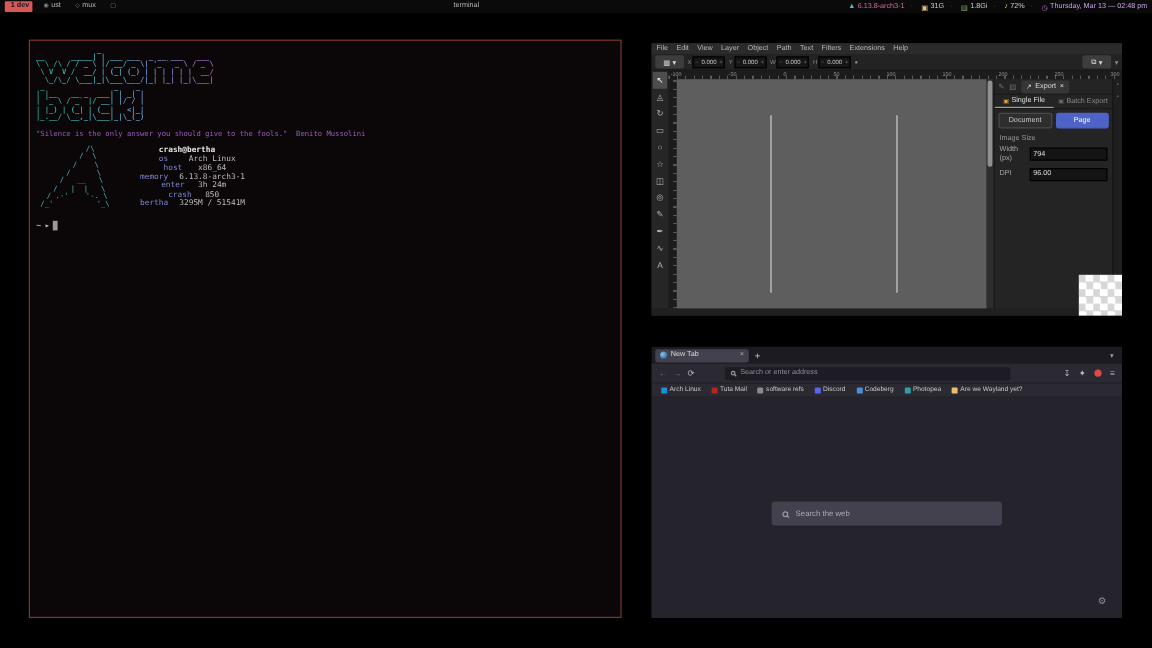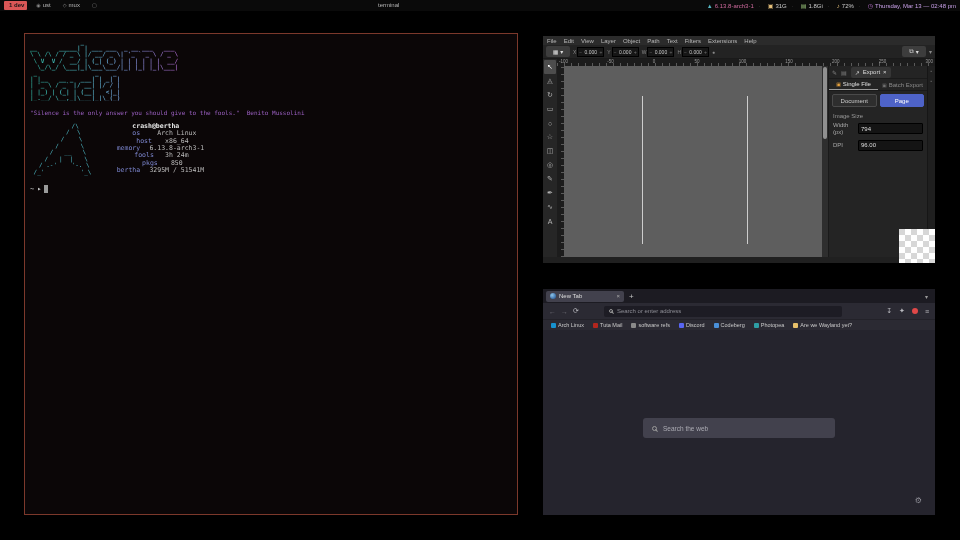--- a/index.html
+++ b/index.html
@@ -225,24 +225,24 @@
       <div class="fetch-row">
           <span class="f-label">os</span><span class="f-value">Arch Linux</span>
         </div>
         <div class="fetch-row">
           <span class="f-label">host</span><span class="f-value">x86_64</span>
         </div>
         <div class="fetch-row">
           <span class="f-label">memory</span><span class="f-value">6.13.8-arch3-1</span>
         </div>
         <div class="fetch-row">
-          <span class="f-label">fools</span><span class="f-value">3h 24m</span>
+          <span class="f-label">enter</span><span class="f-value">3h 24m</span>
         </div>
         <div class="fetch-row">
-          <span class="f-label">pkgs</span><span class="f-value">850</span>
+          <span class="f-label">crash</span><span class="f-value">850</span>
         </div>
         <div class="fetch-row">
           <span class="f-label">bertha</span><span class="f-value">3295M / 51541M</span>
         </div>
     </div>
   </div>
   <div class="prompt">
     <span>~</span>
     <span class="p-sym">▸</span>
     <span class="cursor"></span>

